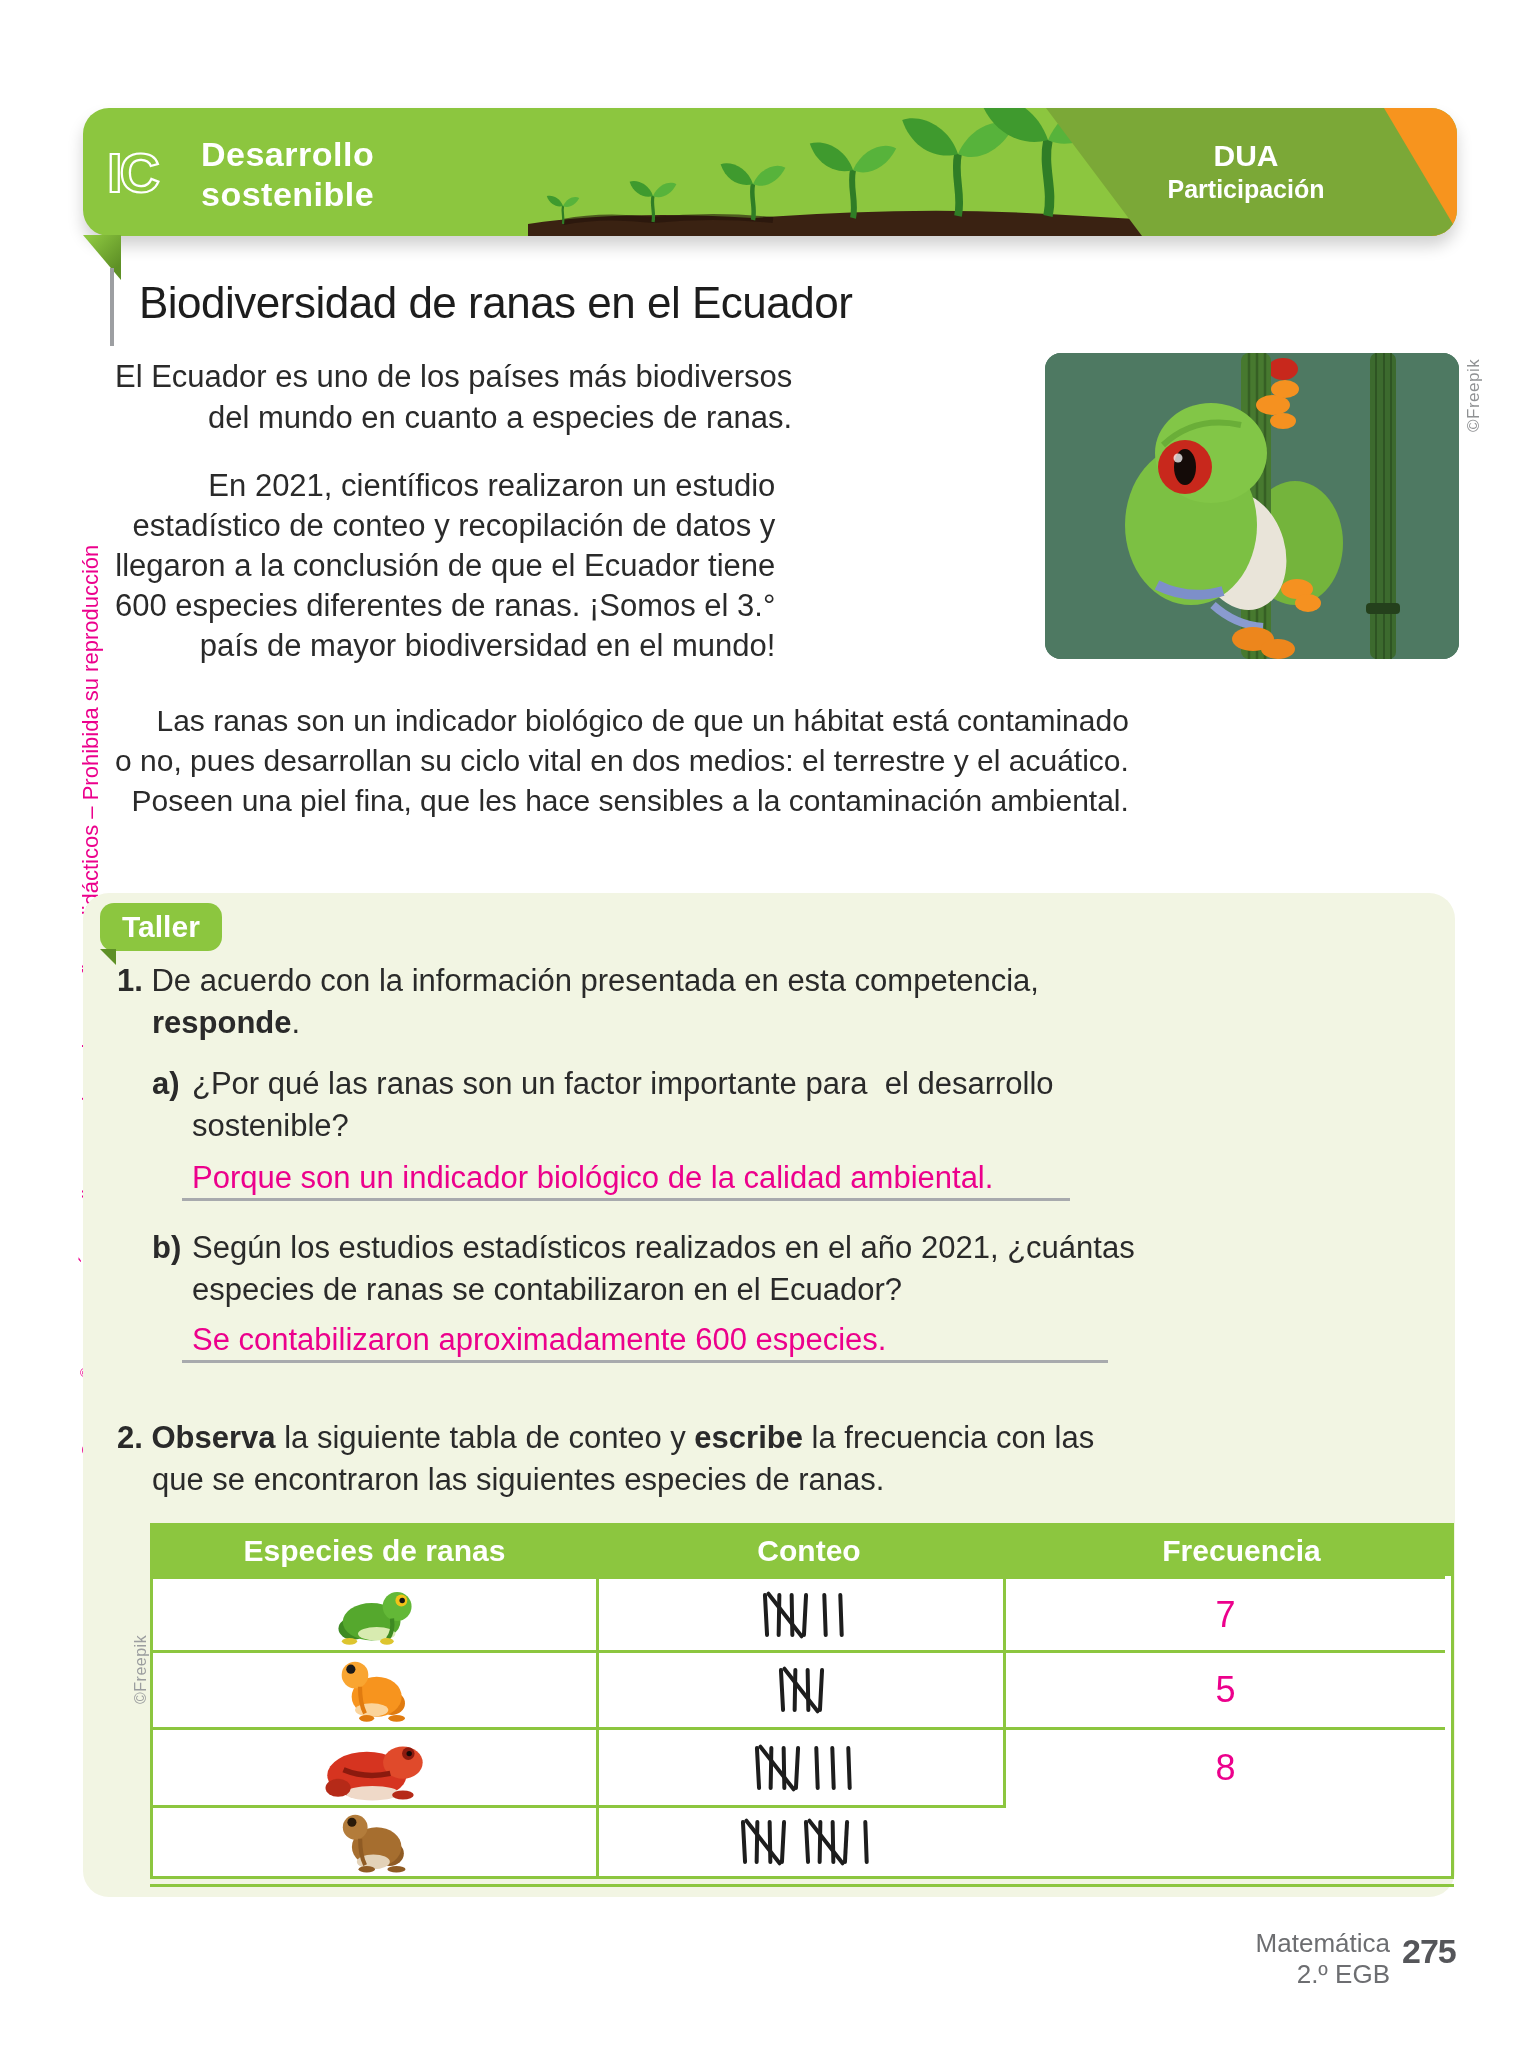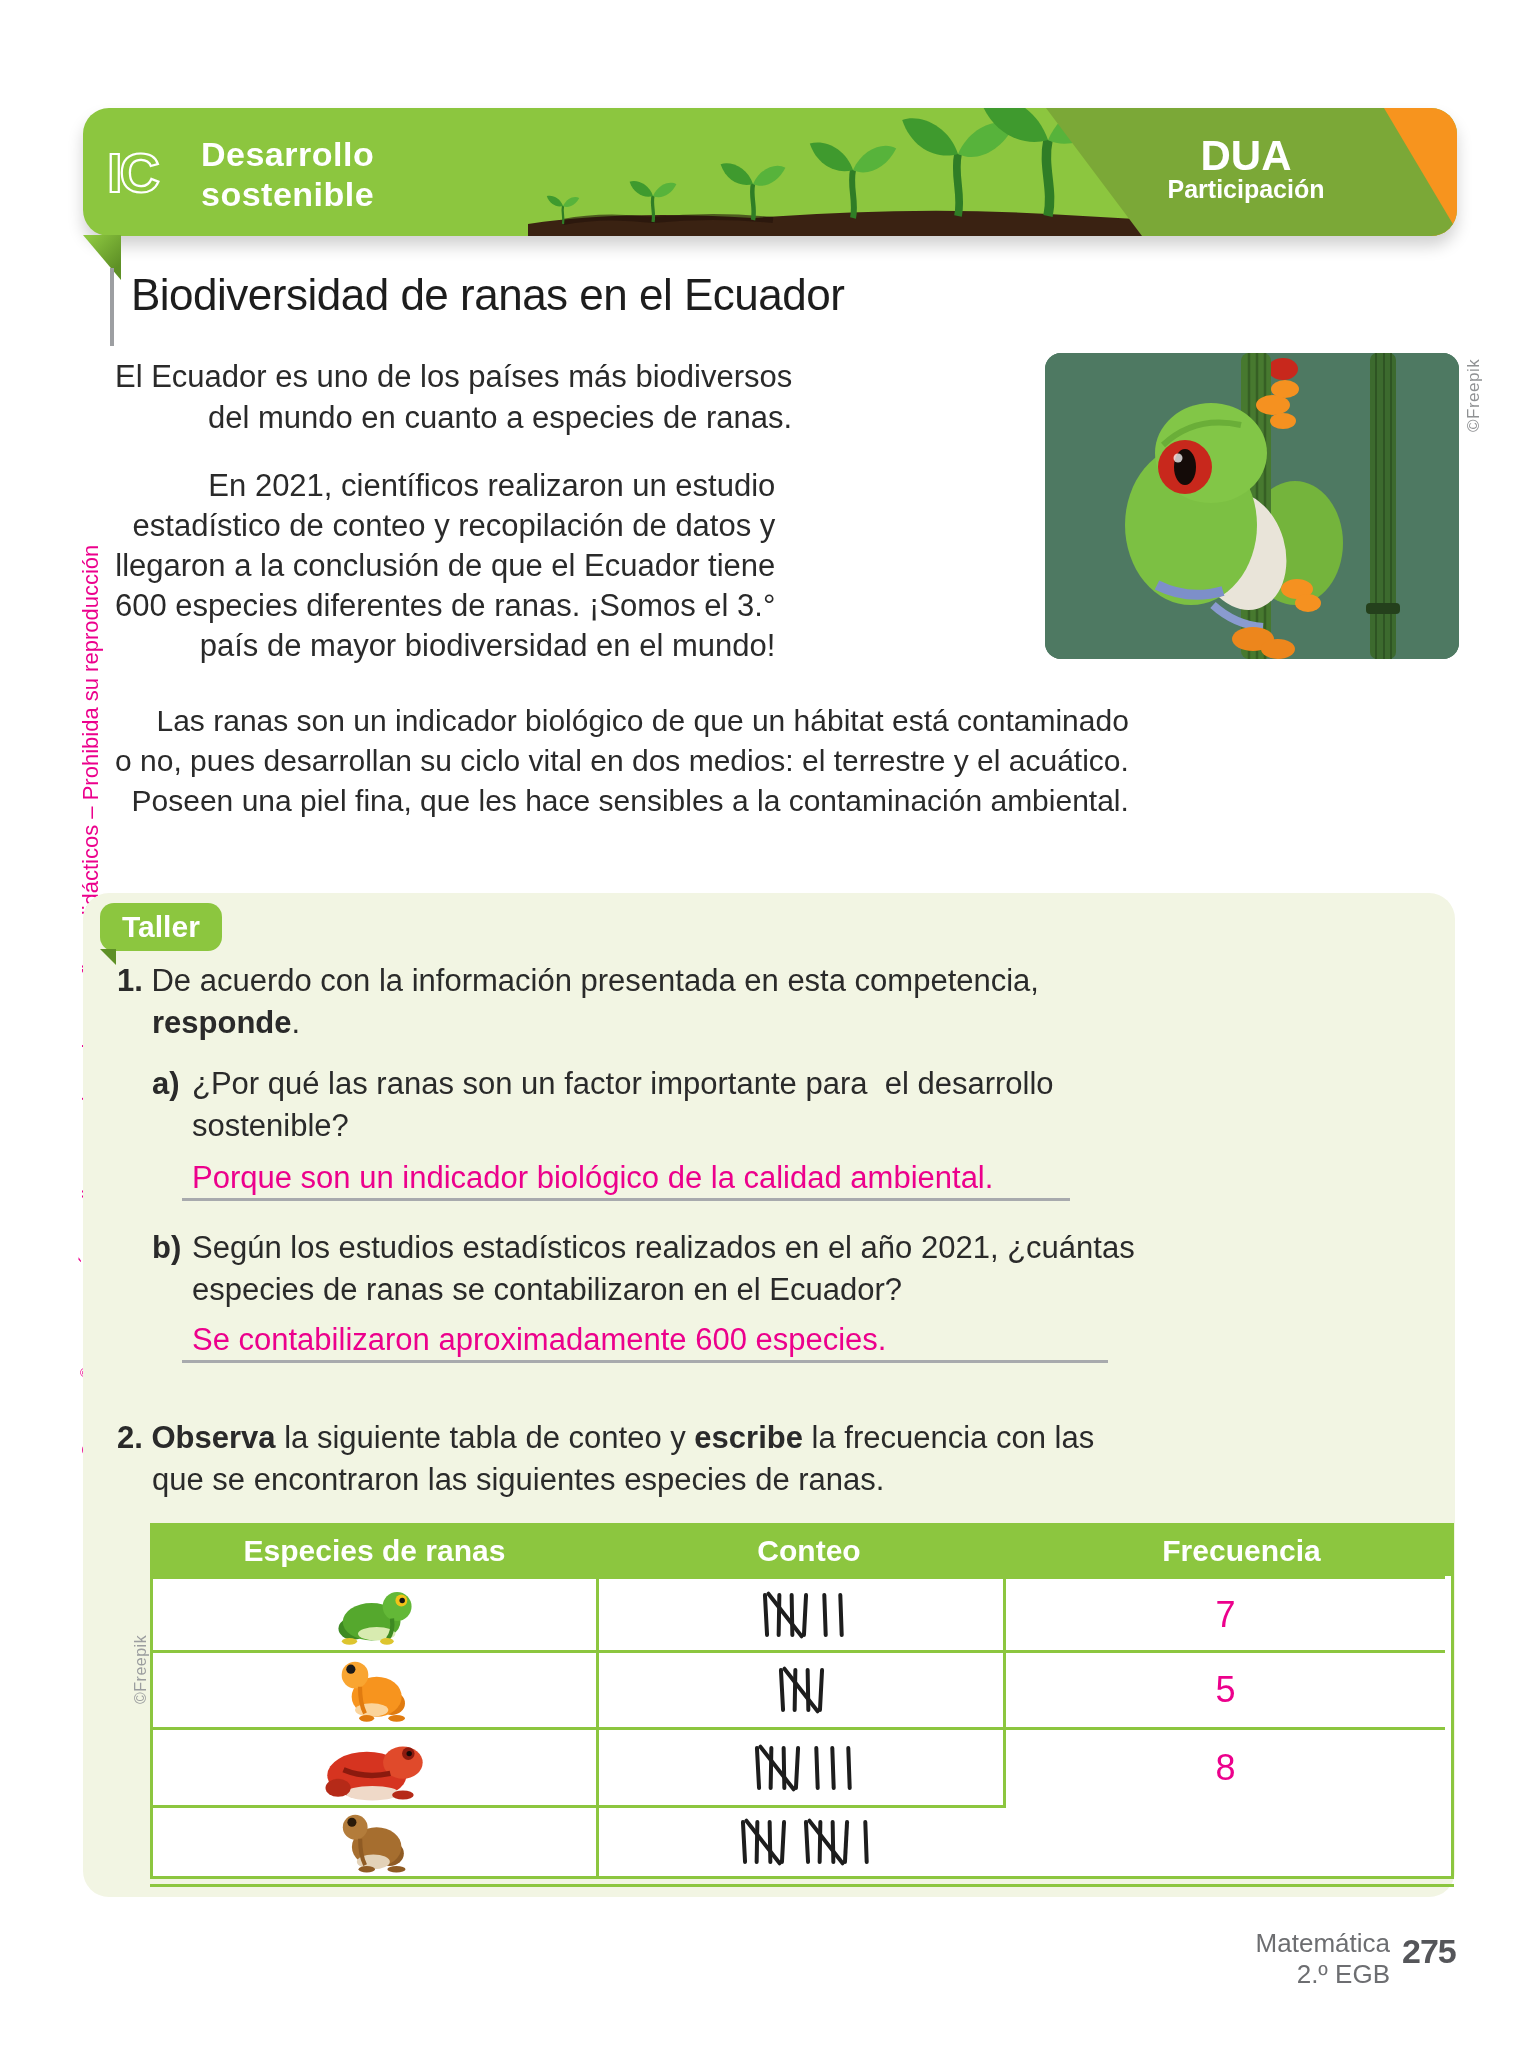--- a/index.html
+++ b/index.html
@@ -4,21 +4,21 @@
 <style>
   html,body{margin:0;padding:0;}
   body{width:1536px;height:2048px;background:#ffffff;font-family:"Liberation Sans", sans-serif;color:#232323;position:relative;overflow:hidden;}
   #page{position:absolute;inset:0;}
 
   
   .banner{position:absolute;left:83px;top:108px;width:1374px;height:128px;background:#8CC63F;border-radius:26px;overflow:hidden;box-shadow:0 10px 16px rgba(0,0,0,.18);}
   .banner-orange{position:absolute;top:0;right:0;width:190px;height:100%;background:#F7941E;}
   .banner-band{position:absolute;left:963px;top:0;width:414px;height:128px;background:#7BA837;clip-path:polygon(0 0,338px 0,100% 100%,96px 100%);}
   .band-text{position:absolute;left:30px;top:30px;width:340px;text-align:center;color:#fff;}
-  .band-dua{font-size:42px;font-weight:bold;line-height:36px;}
+  .band-dua{font-size:30px;font-weight:bold;line-height:36px;}
   .band-part{font-size:25px;font-weight:bold;line-height:30px;}
   .banner-title{position:absolute;left:118px;top:26px;color:#fff;font-size:34px;font-weight:bold;line-height:40px;letter-spacing:.5px;}
   .ic-logo{position:absolute;left:22px;top:32px;}
   .seedlings{position:absolute;left:420px;top:0;width:650px;height:128px;clip-path:polygon(0 0,543px 0,650px 128px,0 128px);}
   .banner-fold{position:absolute;left:83px;top:235px;width:38px;height:45px;background:linear-gradient(135deg,#8CC63F 10%,#5E9026 80%);clip-path:polygon(0 0,100% 0,100% 100%);}
 
   
   .title-rule{position:absolute;left:110px;top:268px;width:4px;height:78px;background:#9D9FA2;}
   .page-title{position:absolute;left:131px;top:270px;font-size:44px;color:#1d1d1d;letter-spacing:-.5px;}
   .para{position:absolute;left:115px;color:#2a2a2a;}
@@ -118,21 +118,21 @@
       <div>sostenible</div>
     </div>
   </div>
   <div class="banner-fold"></div>
 
   <div class="sidebar">
     <span>©</span><span class="brand">maya</span><sup>®</sup><span>EDUCACIÓN</span><span> – Libro resuelto solo para fines didácticos – Prohibida su reproducción</span>
   </div>
 
   <div class="title-rule"></div>
-  <h1 class="page-title" style="margin:0;font-weight:400;">Biodiversidad de ranas en el Ecuador</h1>
+  <h1 class="page-title" style="margin:8px;font-weight:400;">Biodiversidad de ranas en el Ecuador</h1>
 
   <div class="para" id="para1">
     <div class="line">El Ecuador es uno de los países más biodiversos</div>
     <div class="line">del mundo en cuanto a especies de ranas.</div>
   </div>
 
   <div class="para" id="para2">
     <div class="line">En 2021, científicos realizaron un estudio</div>
     <div class="line">estadístico de conteo y recopilación de datos y</div>
     <div class="line">llegaron a la conclusión de que el Ecuador tiene</div>

